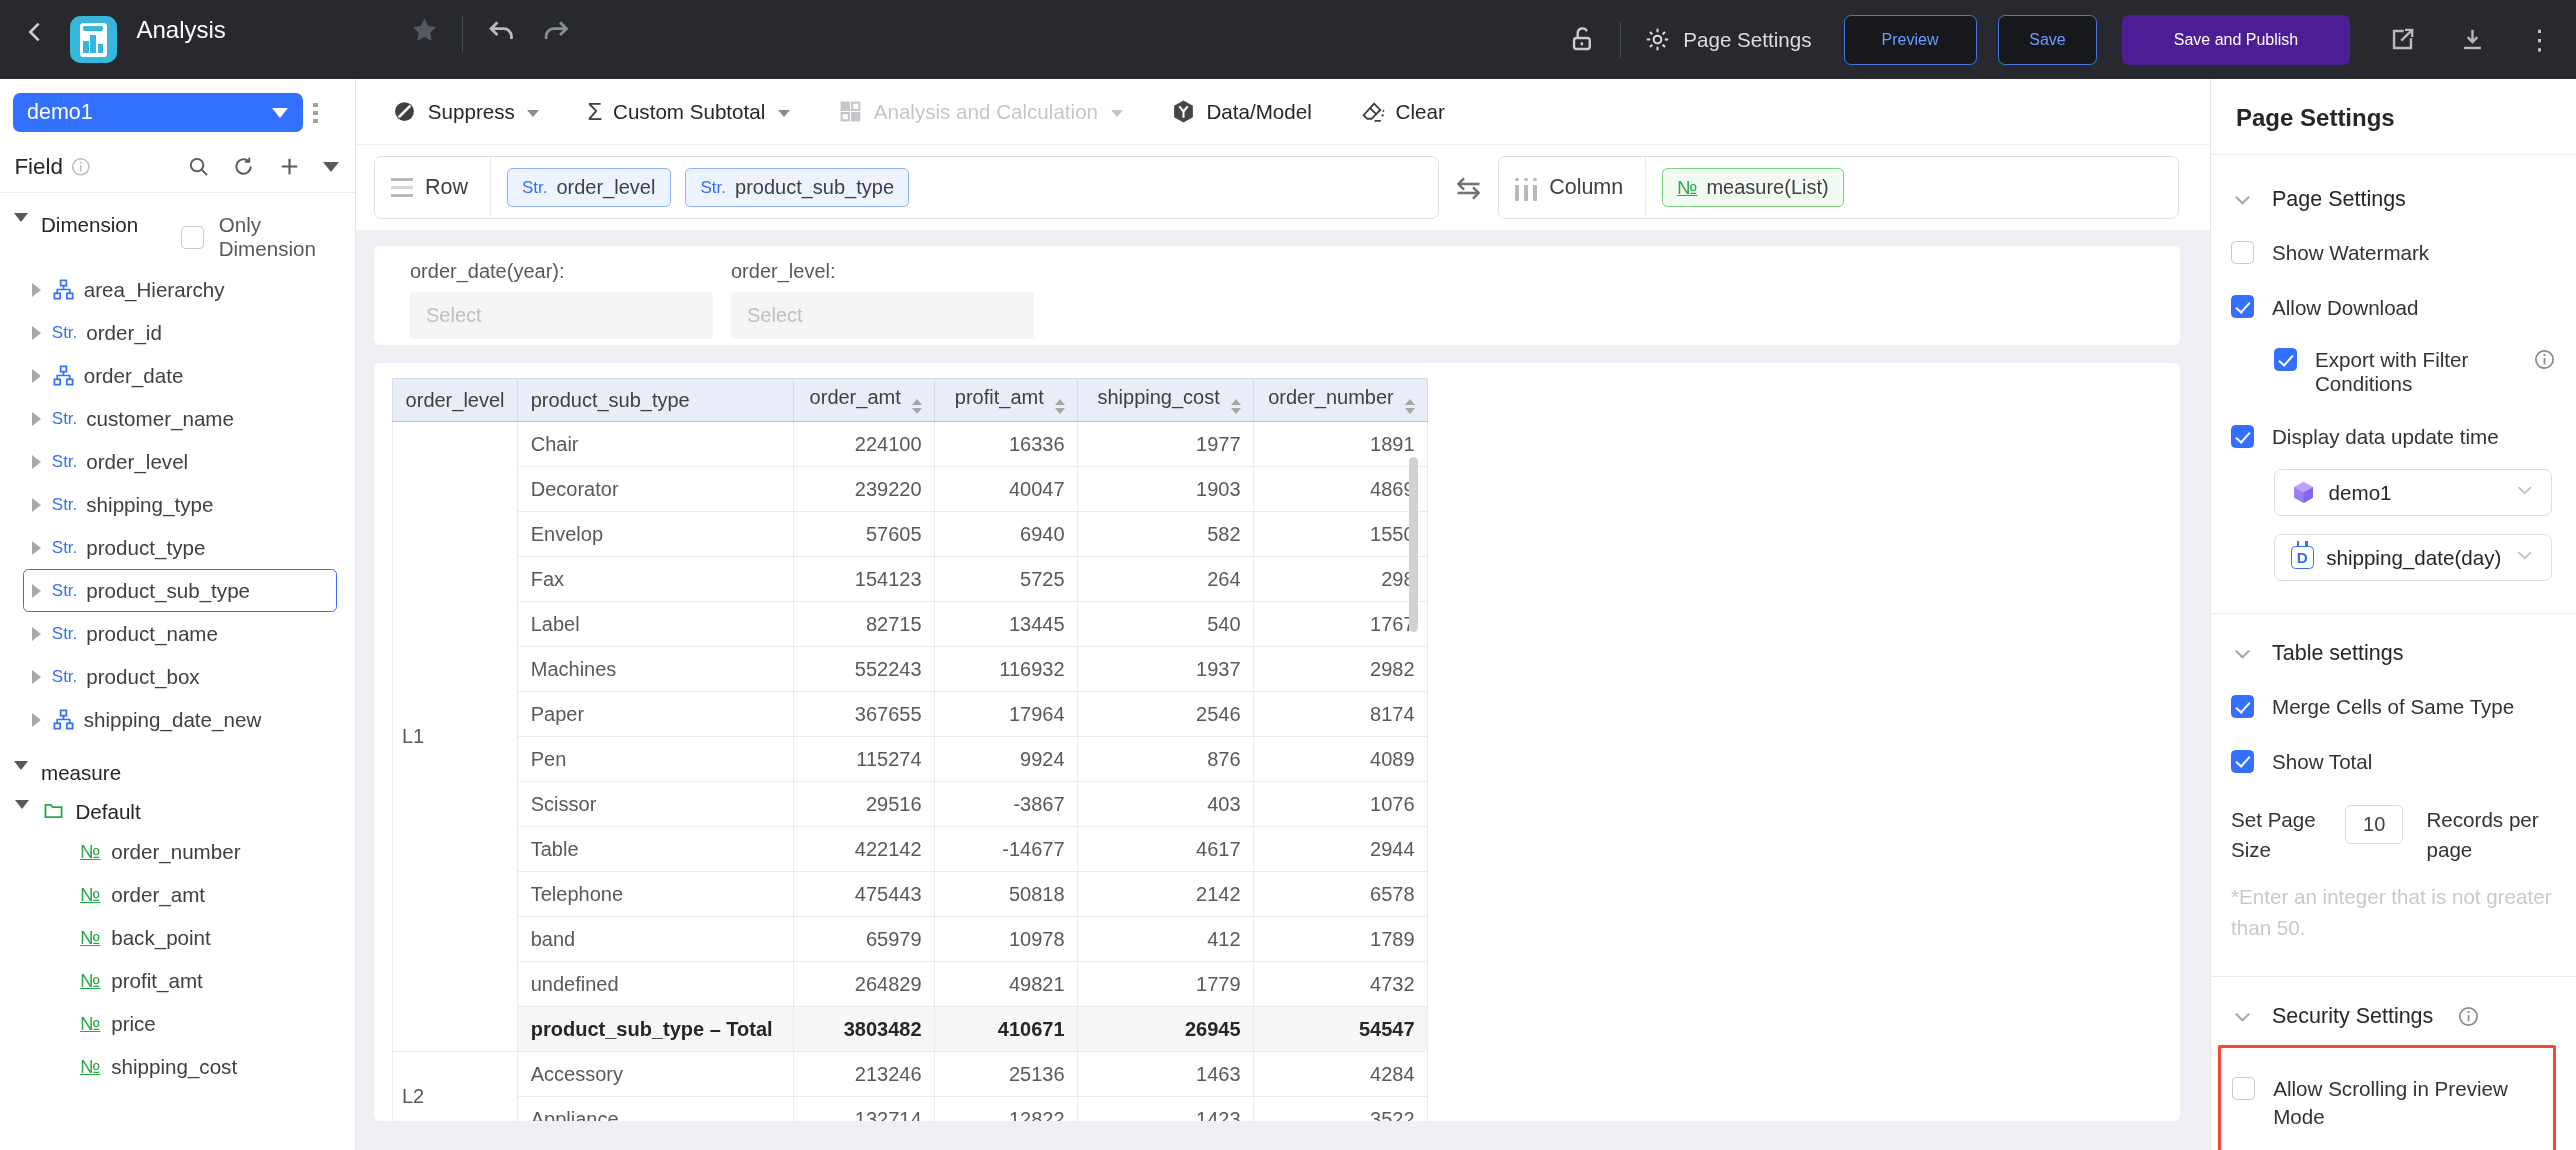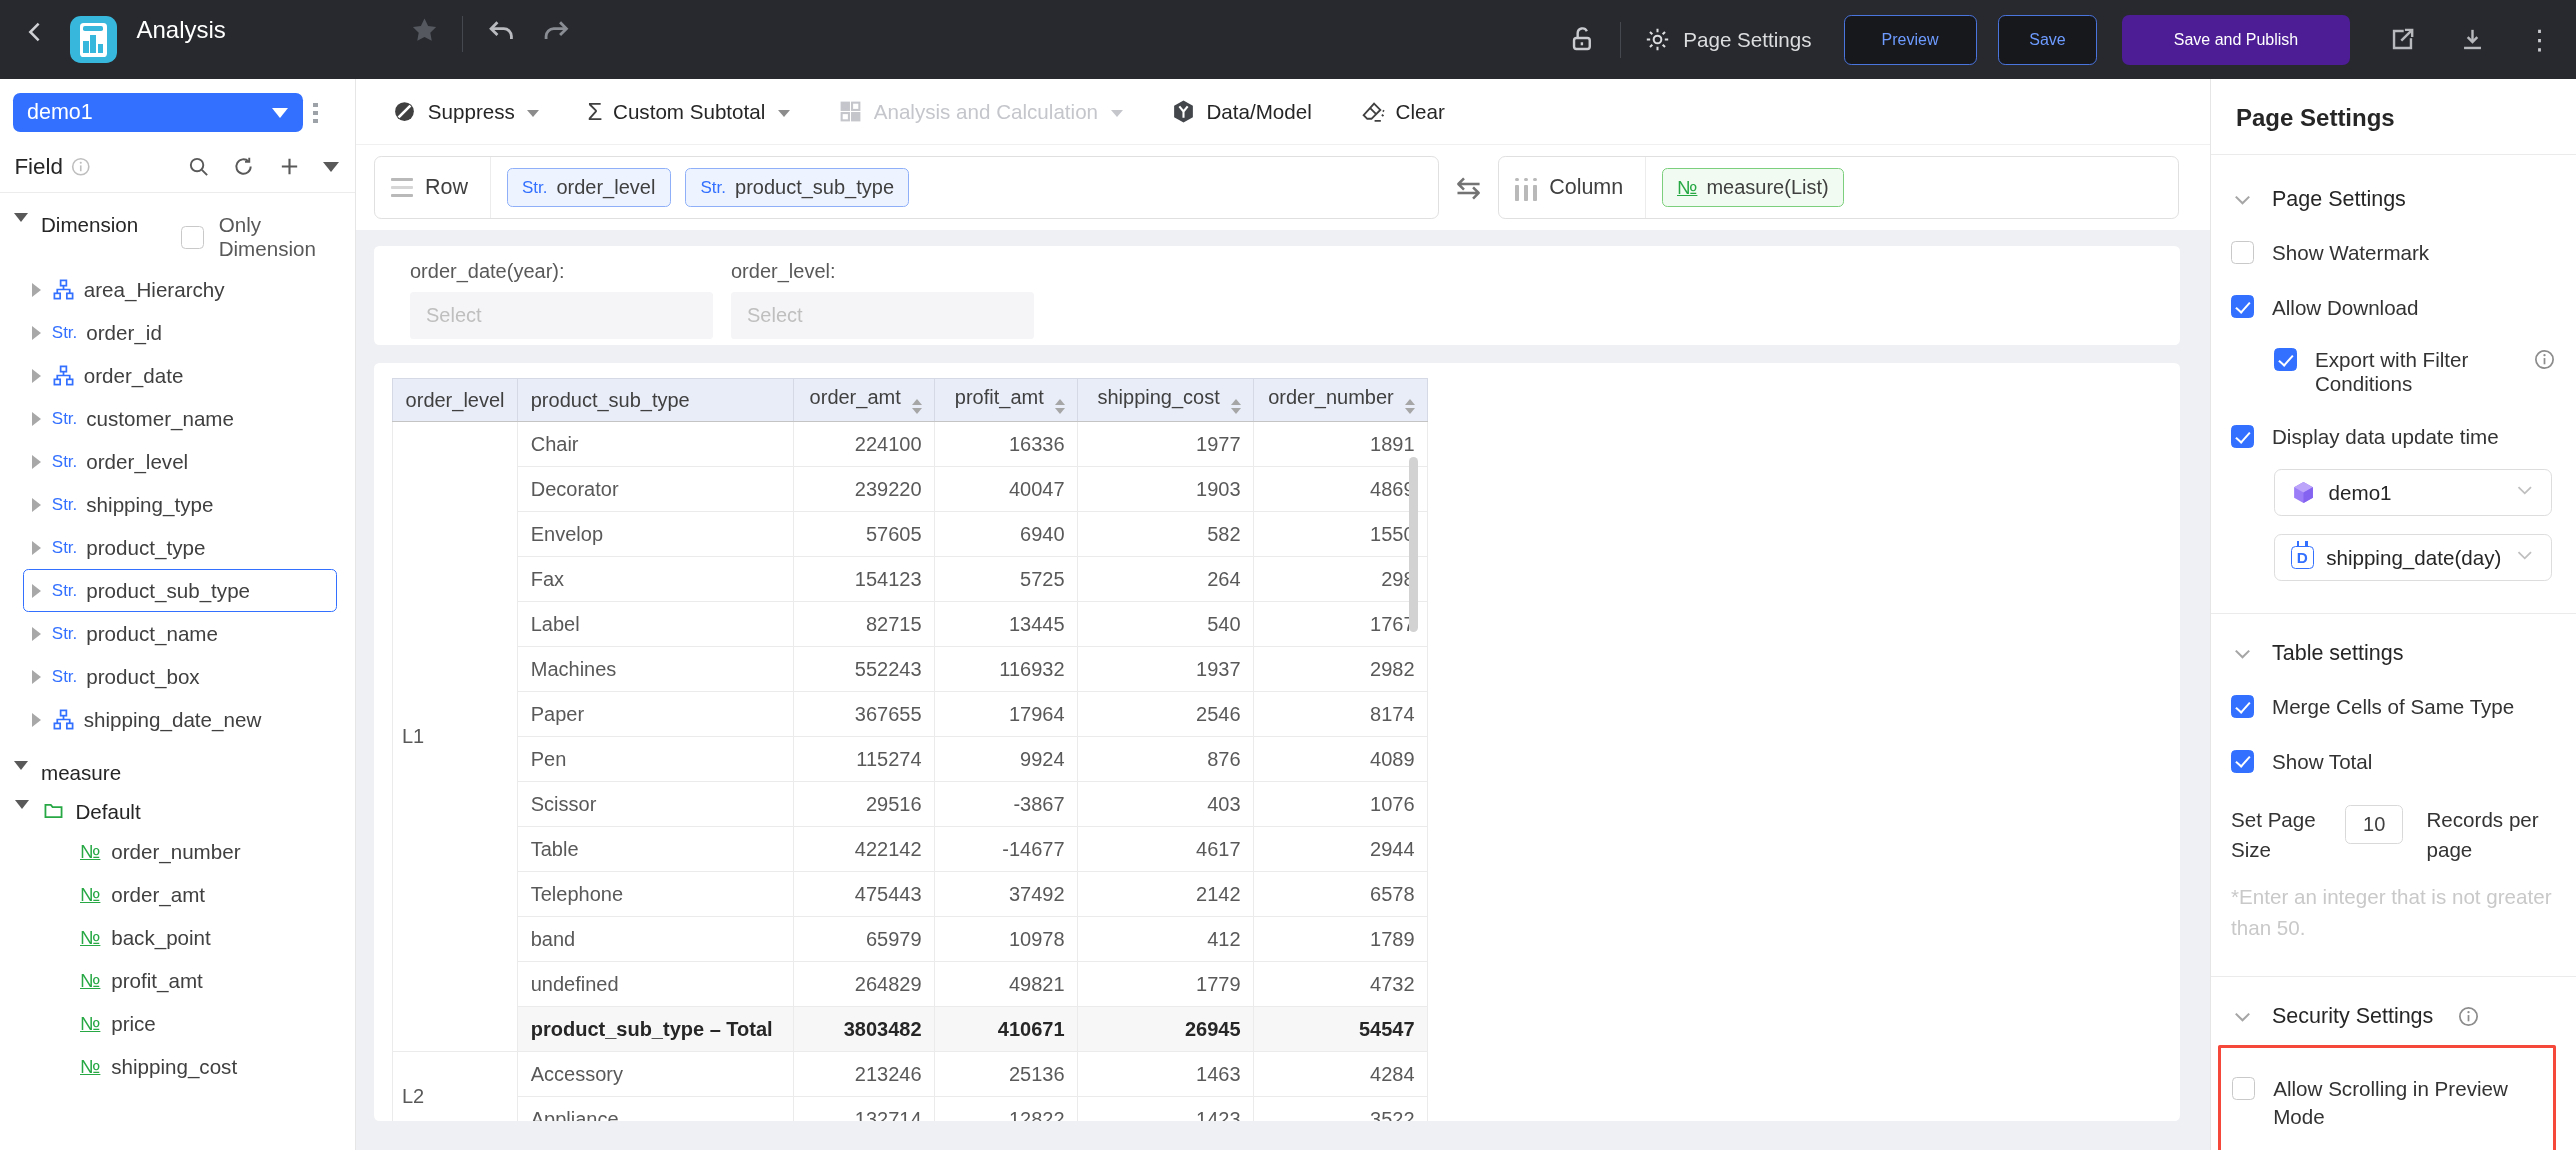--- a/index.html
+++ b/index.html
@@ -593,21 +593,21 @@
                 <tr>
                   <td>Table</td>
                   <td class="num">422142</td>
                   <td class="num">-14677</td>
                   <td class="num">4617</td>
                   <td class="num">2944</td>
                 </tr>
                 <tr>
                   <td>Telephone</td>
                   <td class="num">475443</td>
-                  <td class="num">37492</td>
+                  <td class="num">50818</td>
                   <td class="num">2142</td>
                   <td class="num">6578</td>
                 </tr>
                 <tr>
                   <td>band</td>
                   <td class="num">65979</td>
                   <td class="num">10978</td>
                   <td class="num">412</td>
                   <td class="num">1789</td>
                 </tr>

